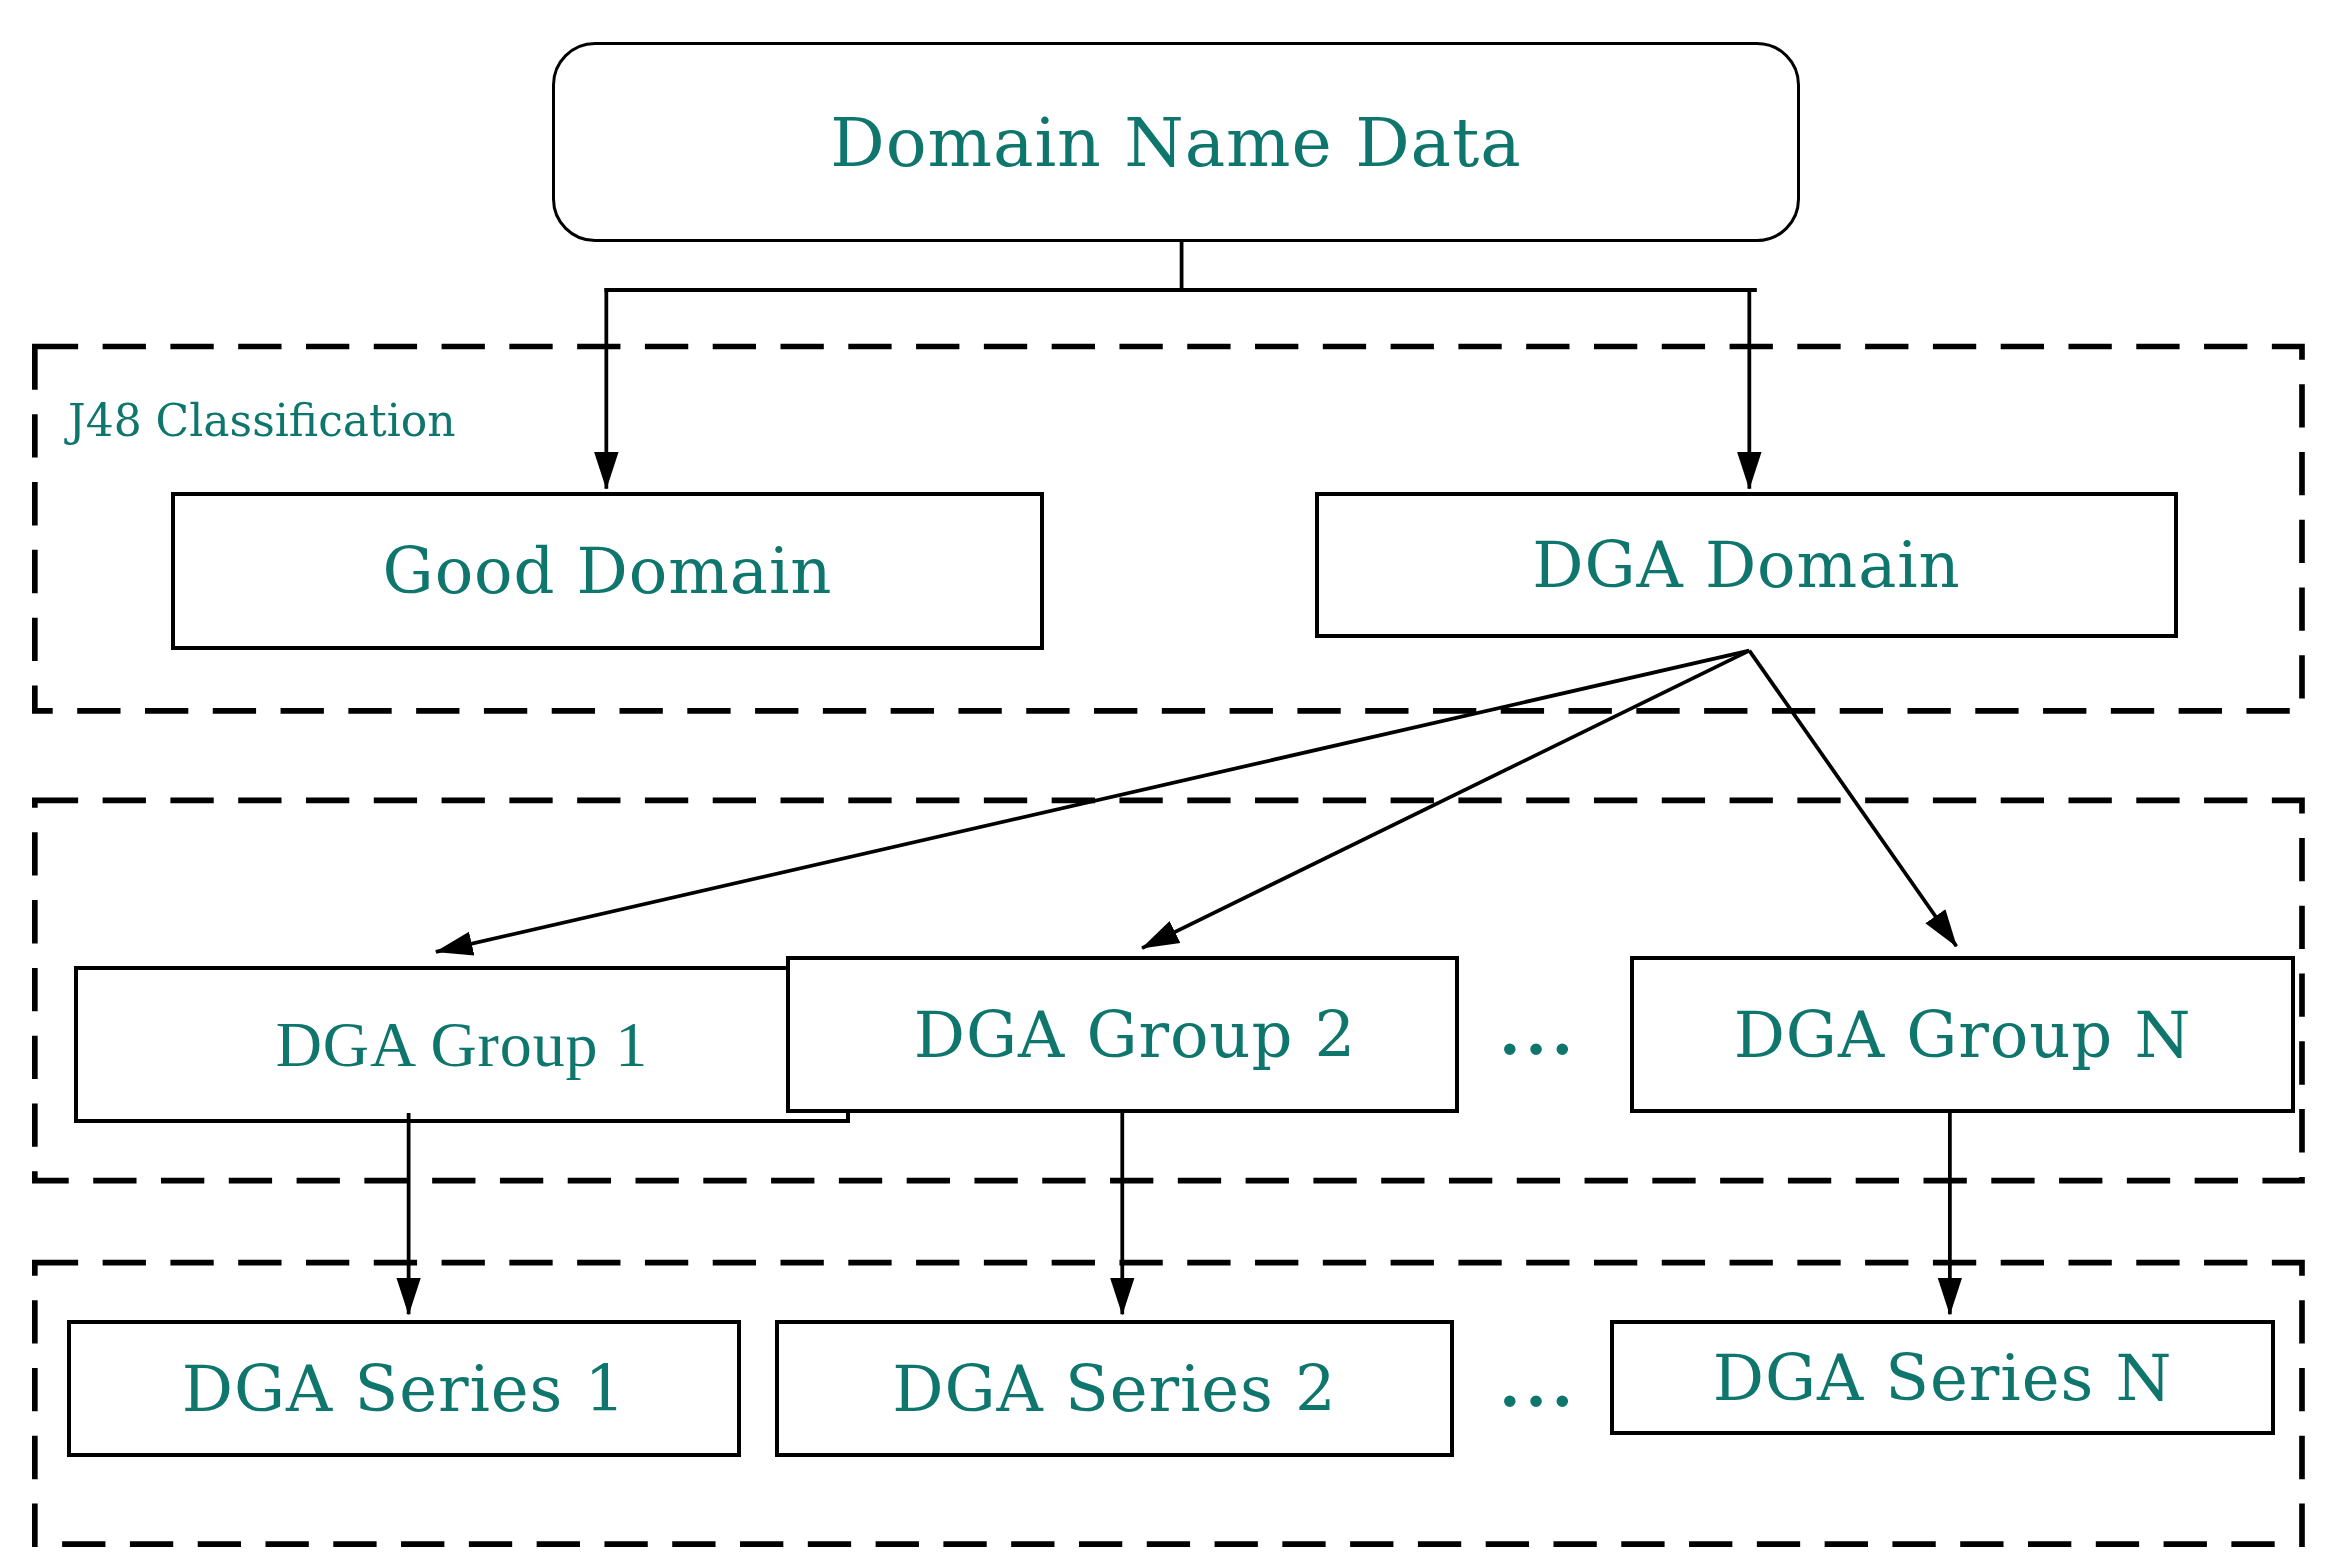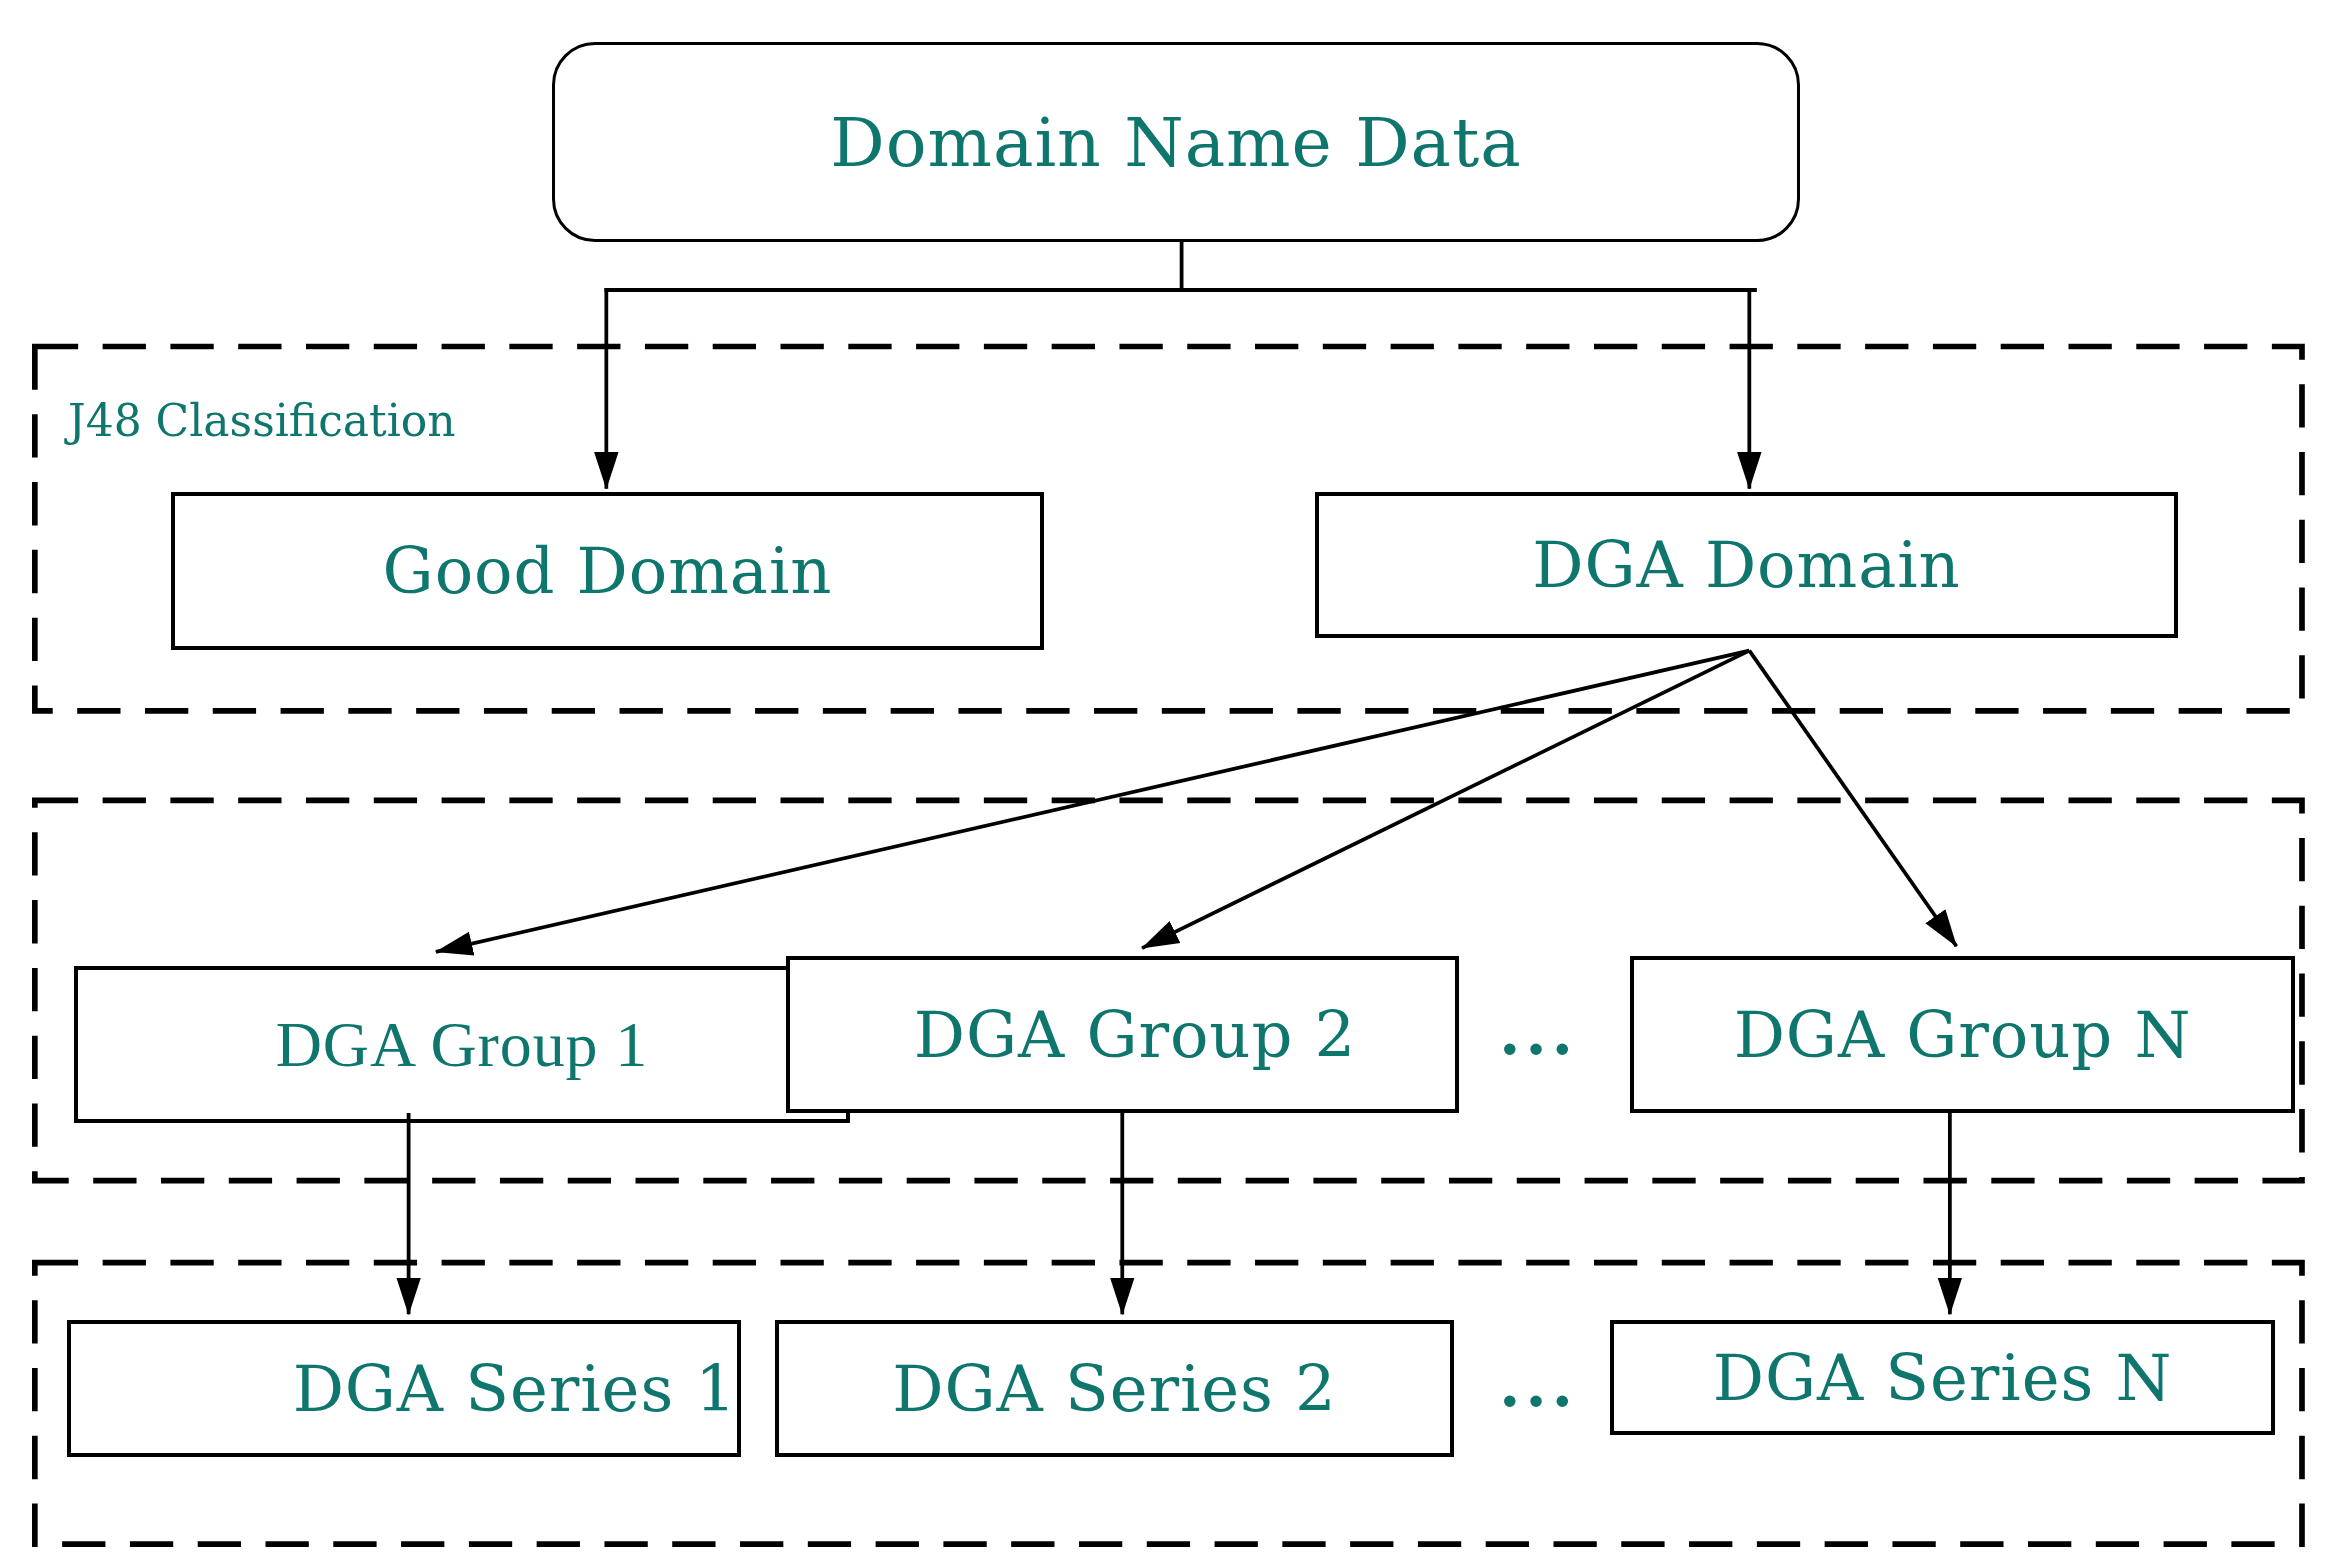--- a/index.html
+++ b/index.html
@@ -37,21 +37,21 @@
   .node-root {
     left: 552px; top: 42px; width: 1248px; height: 200px;
     border-width: 3.8px; border-radius: 43px;
   }
   .node-root .node-label { font-size: 68px; }
   .node-good   { left: 171px;  top: 492px;  width: 873px; height: 158px; }
   .node-dga    { left: 1315px; top: 492px;  width: 863px; height: 146px; }
   .node-g1     { left: 74px;   top: 966px; width: 776px; height: 157px; font-family: Liberation Serif, serif; }
   .node-g2     { left: 786px;  top: 956px; width: 673px; height: 157px; padding-left: 25px; }
   .node-gn     { left: 1618px; top: 956px; width: 665px; height: 157px; margin-left: 12px; }
-  .node-s1     { left: 67px;   top: 1320px; width: 674px; height: 137px; justify-content: flex-end; }
+  .node-s1     { left: 67px;   top: 1320px; width: 674px; height: 137px; }
   .node-s2     { left: 775px;  top: 1320px; width: 679px; height: 137px; }
   .node-sn     { left: 1610px; top: 1320px; width: 665px; height: 115px; }
   .section-label {
     position: absolute;
     font-size: 44px;
     white-space: nowrap;
     z-index: 2;
   }
   .label-j48    { left: 68px; top: 395px; }
   .label-dbscan { left: 68px; top: 846px; }

